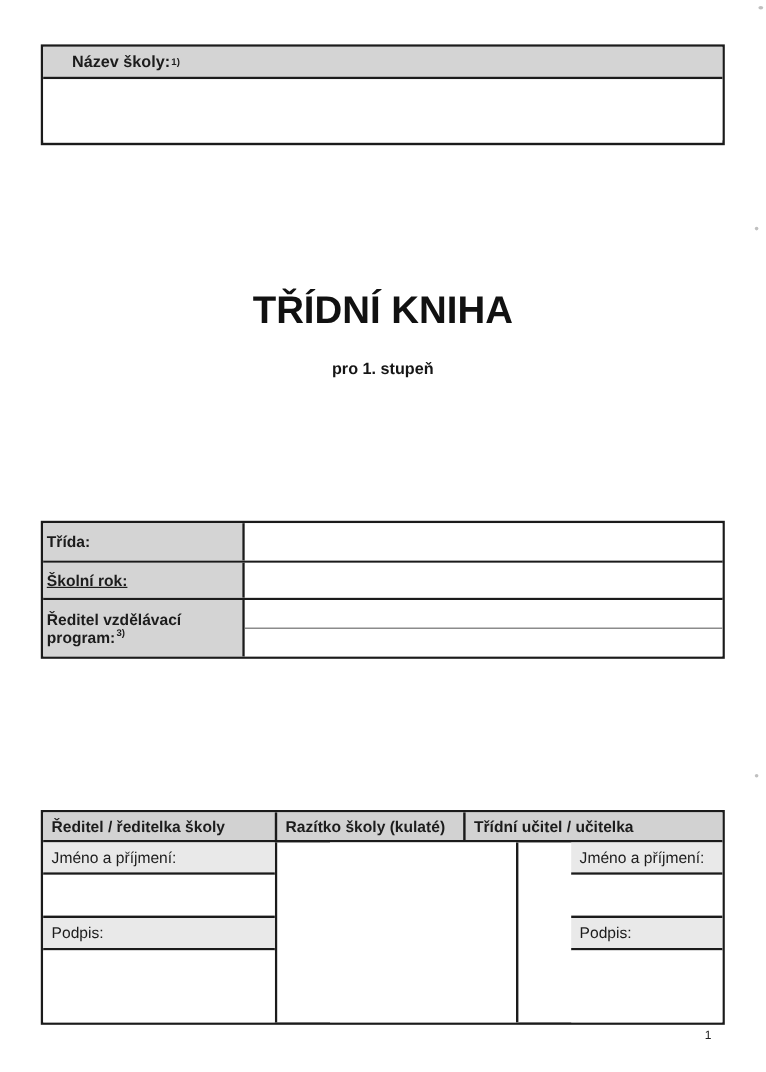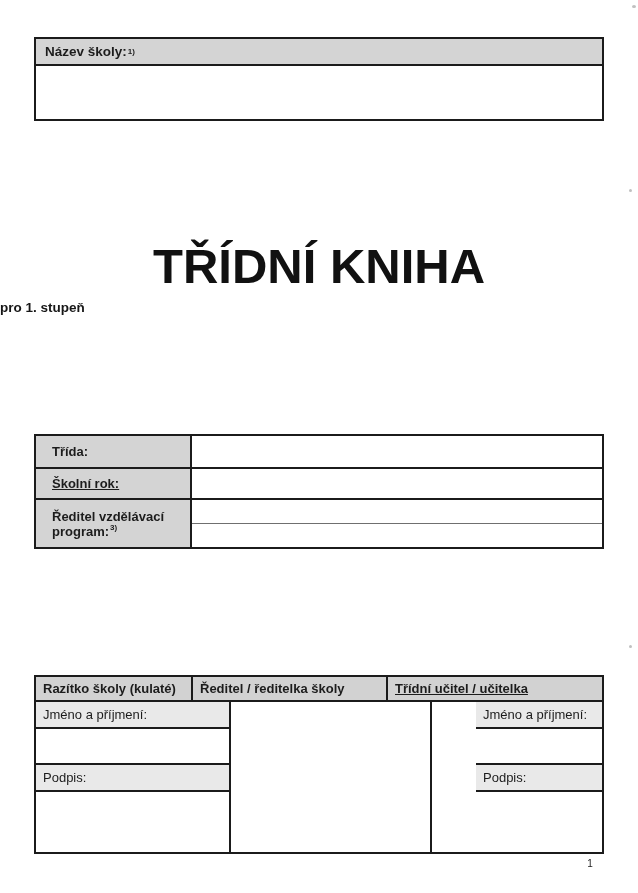--- a/index.html
+++ b/index.html
@@ -15,50 +15,50 @@
 
   
   .school-box {
     left:34px; top:37px; width:570px; height:84px;
     border:2px solid #1b1b1b; box-sizing:border-box;
     background:#ffffff;
   }
   .school-header {
     height:27px; background:#d4d4d4;
     border-bottom:2px solid #1b1b1b; box-sizing:border-box;
-    display:flex; align-items:center; padding-left:9px;
+    display:flex; align-items:center; padding-left:24px;
     font-weight:bold; font-size:13.5px;
   }
   .school-body { height:51px; background:#ffffff; }
 
   sup.fn { font-size:8px; vertical-align:super; line-height:0; margin-left:1px; font-weight:bold; }
 
   
   .title {
     left:0; top:242px; width:638px; text-align:center;
-    font-size:49px; font-weight:bold; color:#111; line-height:1.0;
+    font-size:32px; font-weight:bold; color:#111; line-height:1.0;
     white-space:nowrap;
   }
   .subtitle {
-    left:0; top:300px; width:638px; 
+    left:0; top:300px; width:638px; text-align:center;
     font-size:13.5px; font-weight:bold; color:#161616;
   }
 
   
   .class-table {
     left:34px; top:434px; width:570px;
     border:2px solid #1b1b1b; box-sizing:border-box;
     background:#fff;
   }
   .ct-row { display:flex; }
   .ct-row + .ct-row { border-top:2px solid #1b1b1b; }
   .ct-label {
-    width:156px; box-sizing:border-box;
+    width:168px; box-sizing:border-box;
     background:#d4d4d4; border-right:2px solid #1b1b1b;
-    display:flex; align-items:center; padding-left:16px;
+    display:flex; align-items:center; padding-left:3px;
     font-weight:bold; font-size:13px;
   }
   .ct-value { flex:1; background:#fff; display:flex; flex-direction:column; }
   .ct-r1 { height:31px; }
   .ct-r2 { height:29px;text-decoration:underline; }
   .ct-r3 { height:47px; }
   .ct-sub { flex:1; }
   .ct-sub.first { border-bottom:1px solid #6f6f6f; }
 
   
@@ -71,21 +71,21 @@
     display:flex; height:25px;
     border-bottom:2px solid #1b1b1b; box-sizing:border-box;
     background:#d2d2d2; font-weight:bold; font-size:13px;
   }
   .sig-hc {
     display:flex; align-items:center; padding-left:7px;
     box-sizing:border-box; white-space:nowrap; overflow:hidden;
   }
   .sig-hc.c1 { width:195px; border-right:2px solid #1b1b1b; }
   .sig-hc.c2 { width:157px; border-right:2px solid #1b1b1b; }
-  .sig-hc.c3 { flex:1;text-decoration:underline; }
+  .sig-hc.c3 { flex:1; }
   .sig-body { display:flex; height:150px;gap:44px; }
   .sig-col {
     box-sizing:border-box; display:flex; flex-direction:column;
   }
   .sig-col.left  { width:195px; border-right:2px solid #1b1b1b; }
   .sig-stamp     { width:157px; border-right:2px solid #1b1b1b; box-sizing:border-box; background:#fff; }
   .sig-col.right { flex:1; }
   .sig-label {
     height:27px; box-sizing:border-box;
     background:#e9e9e9; border-bottom:2px solid #1b1b1b;
@@ -140,22 +140,22 @@
     </div>
     <div class="ct-value">
       <div class="ct-sub first"></div>
       <div class="ct-sub"></div>
     </div>
   </div>
 </div>
 
 <div class="abs sig-table">
   <div class="sig-header">
+    <div class="sig-hc c1">Ředitel / ředitelka školy</div>
     <div class="sig-hc c2">Razítko školy (kulaté)</div>
-    <div class="sig-hc c1">Ředitel / ředitelka školy</div>
     <div class="sig-hc c3">Třídní učitel / učitelka</div>
   </div>
   <div class="sig-body">
     <div class="sig-col left">
       <div class="sig-label">Jméno a příjmení:</div>
       <div class="sig-white-1"></div>
       <div class="sig-label">Podpis:</div>
       <div class="sig-white-2"></div>
     </div>
     <div class="sig-stamp"></div>

